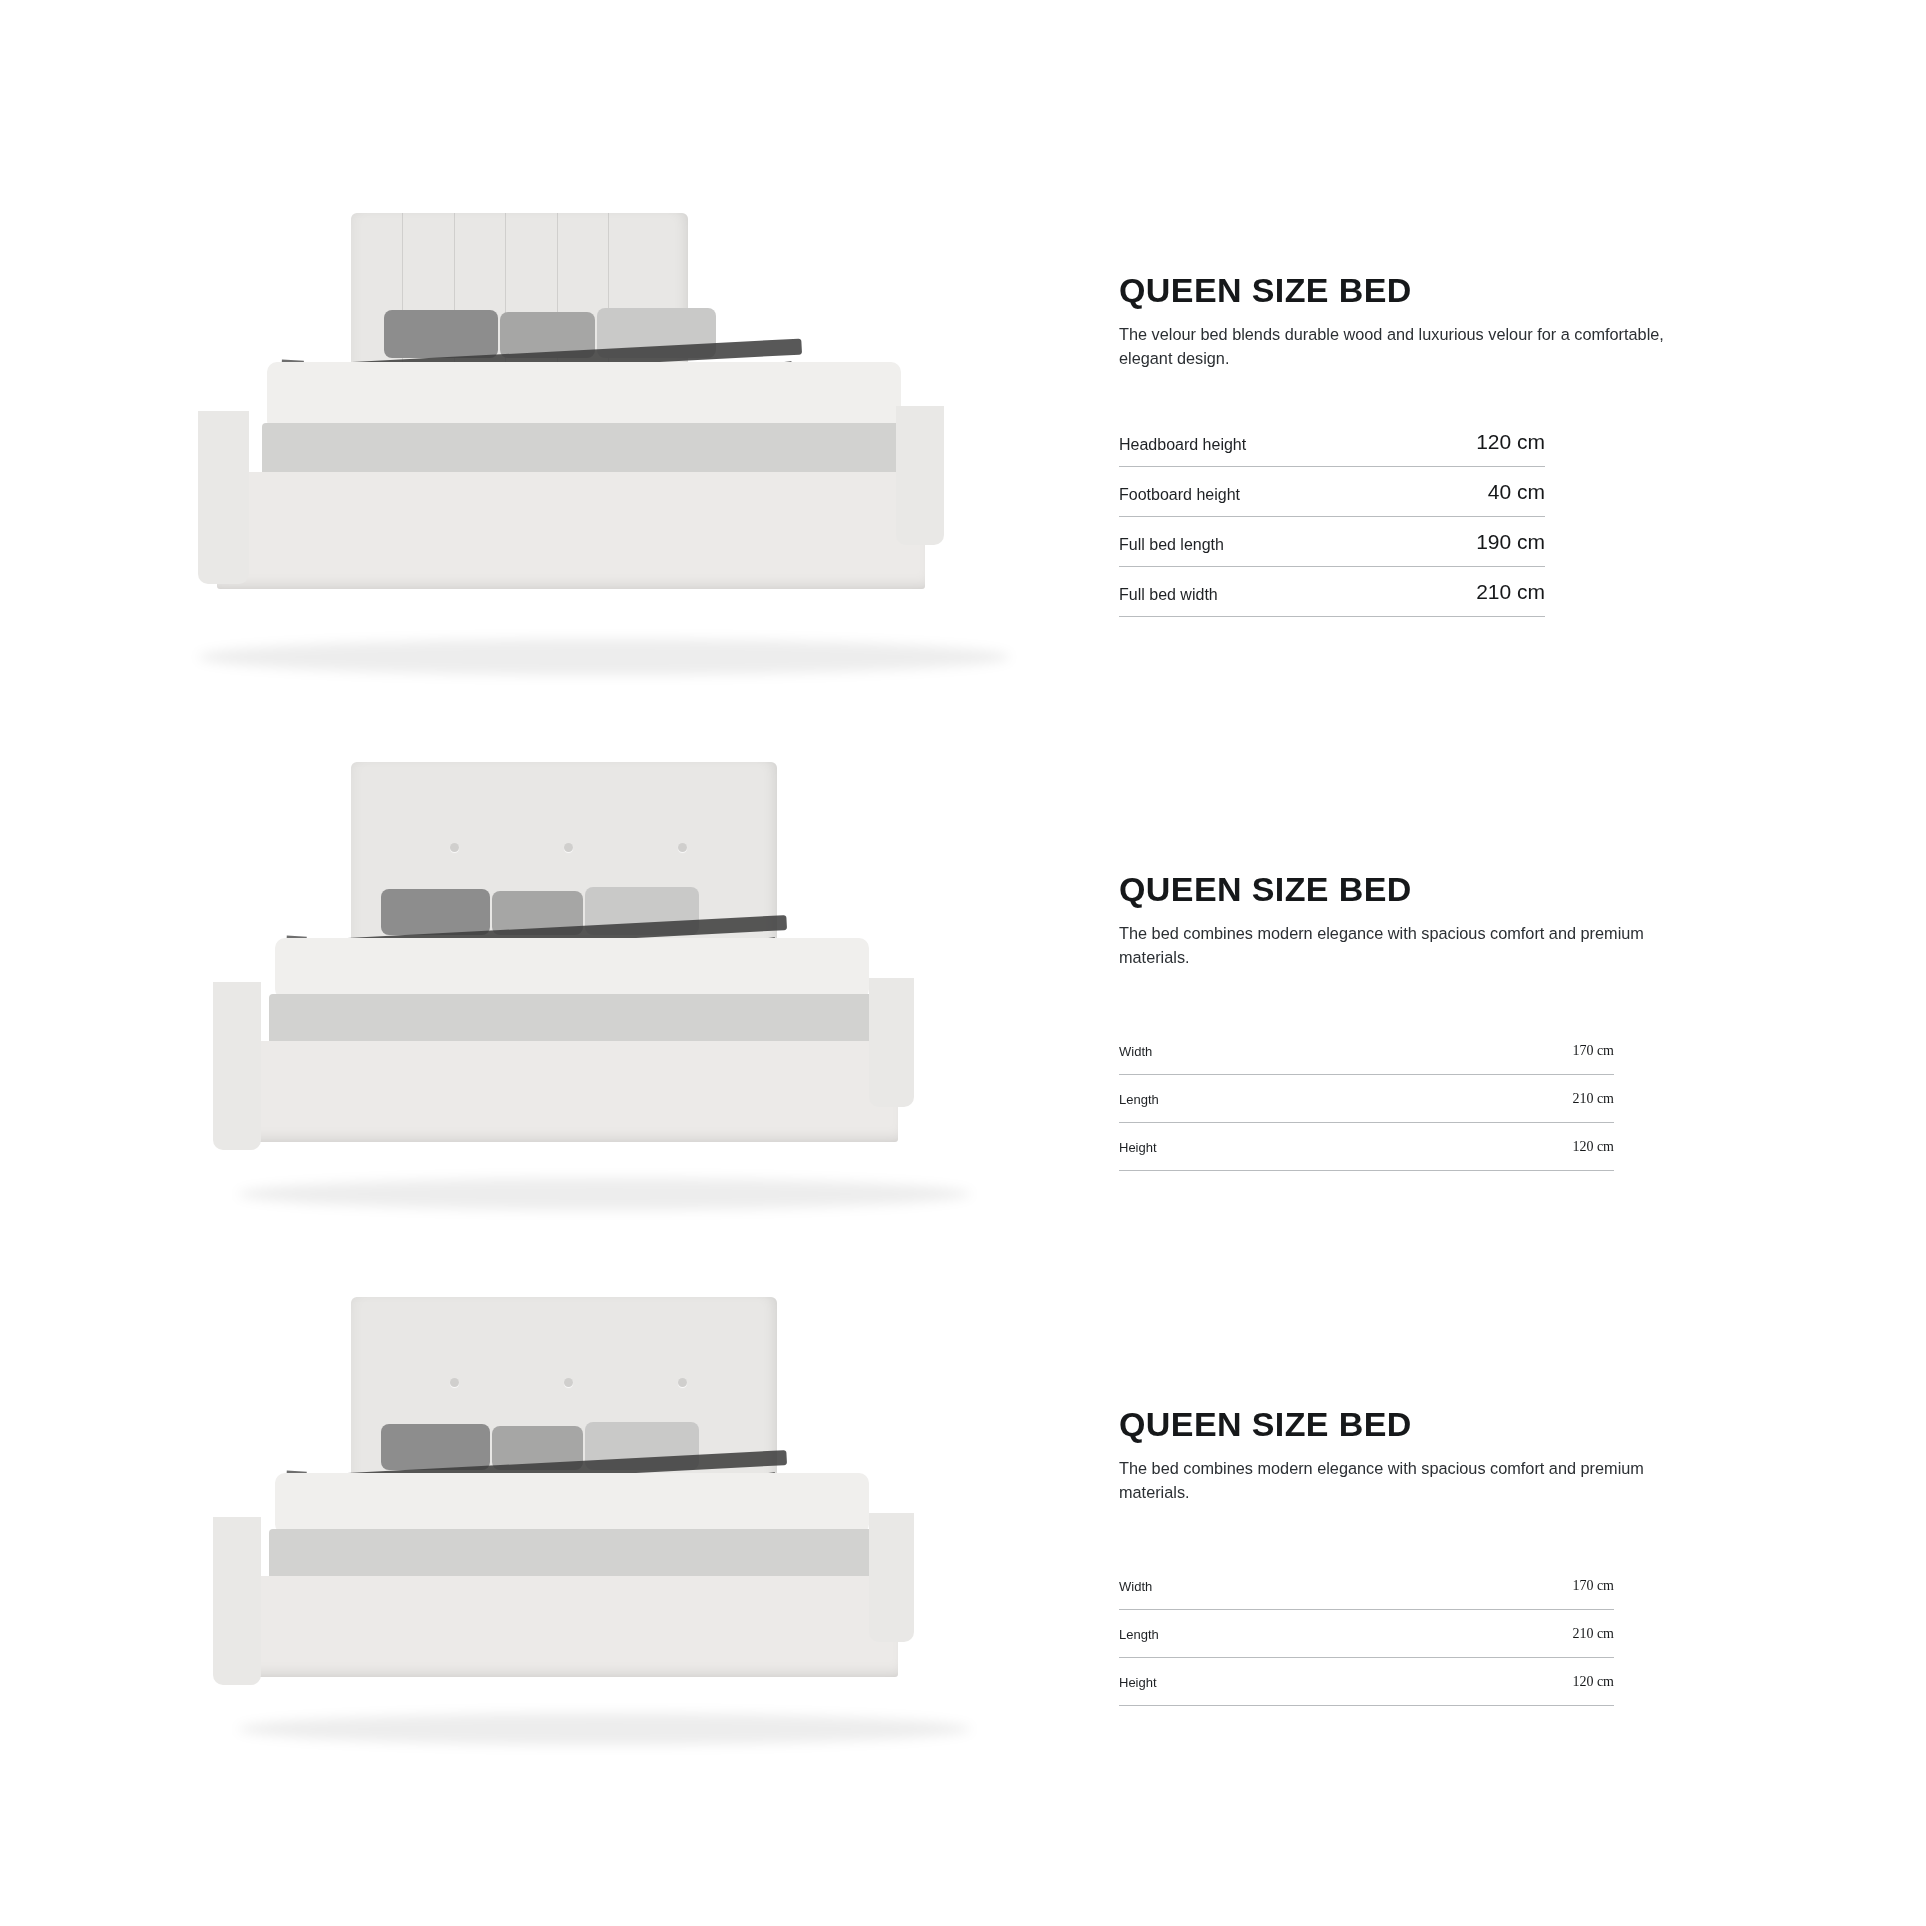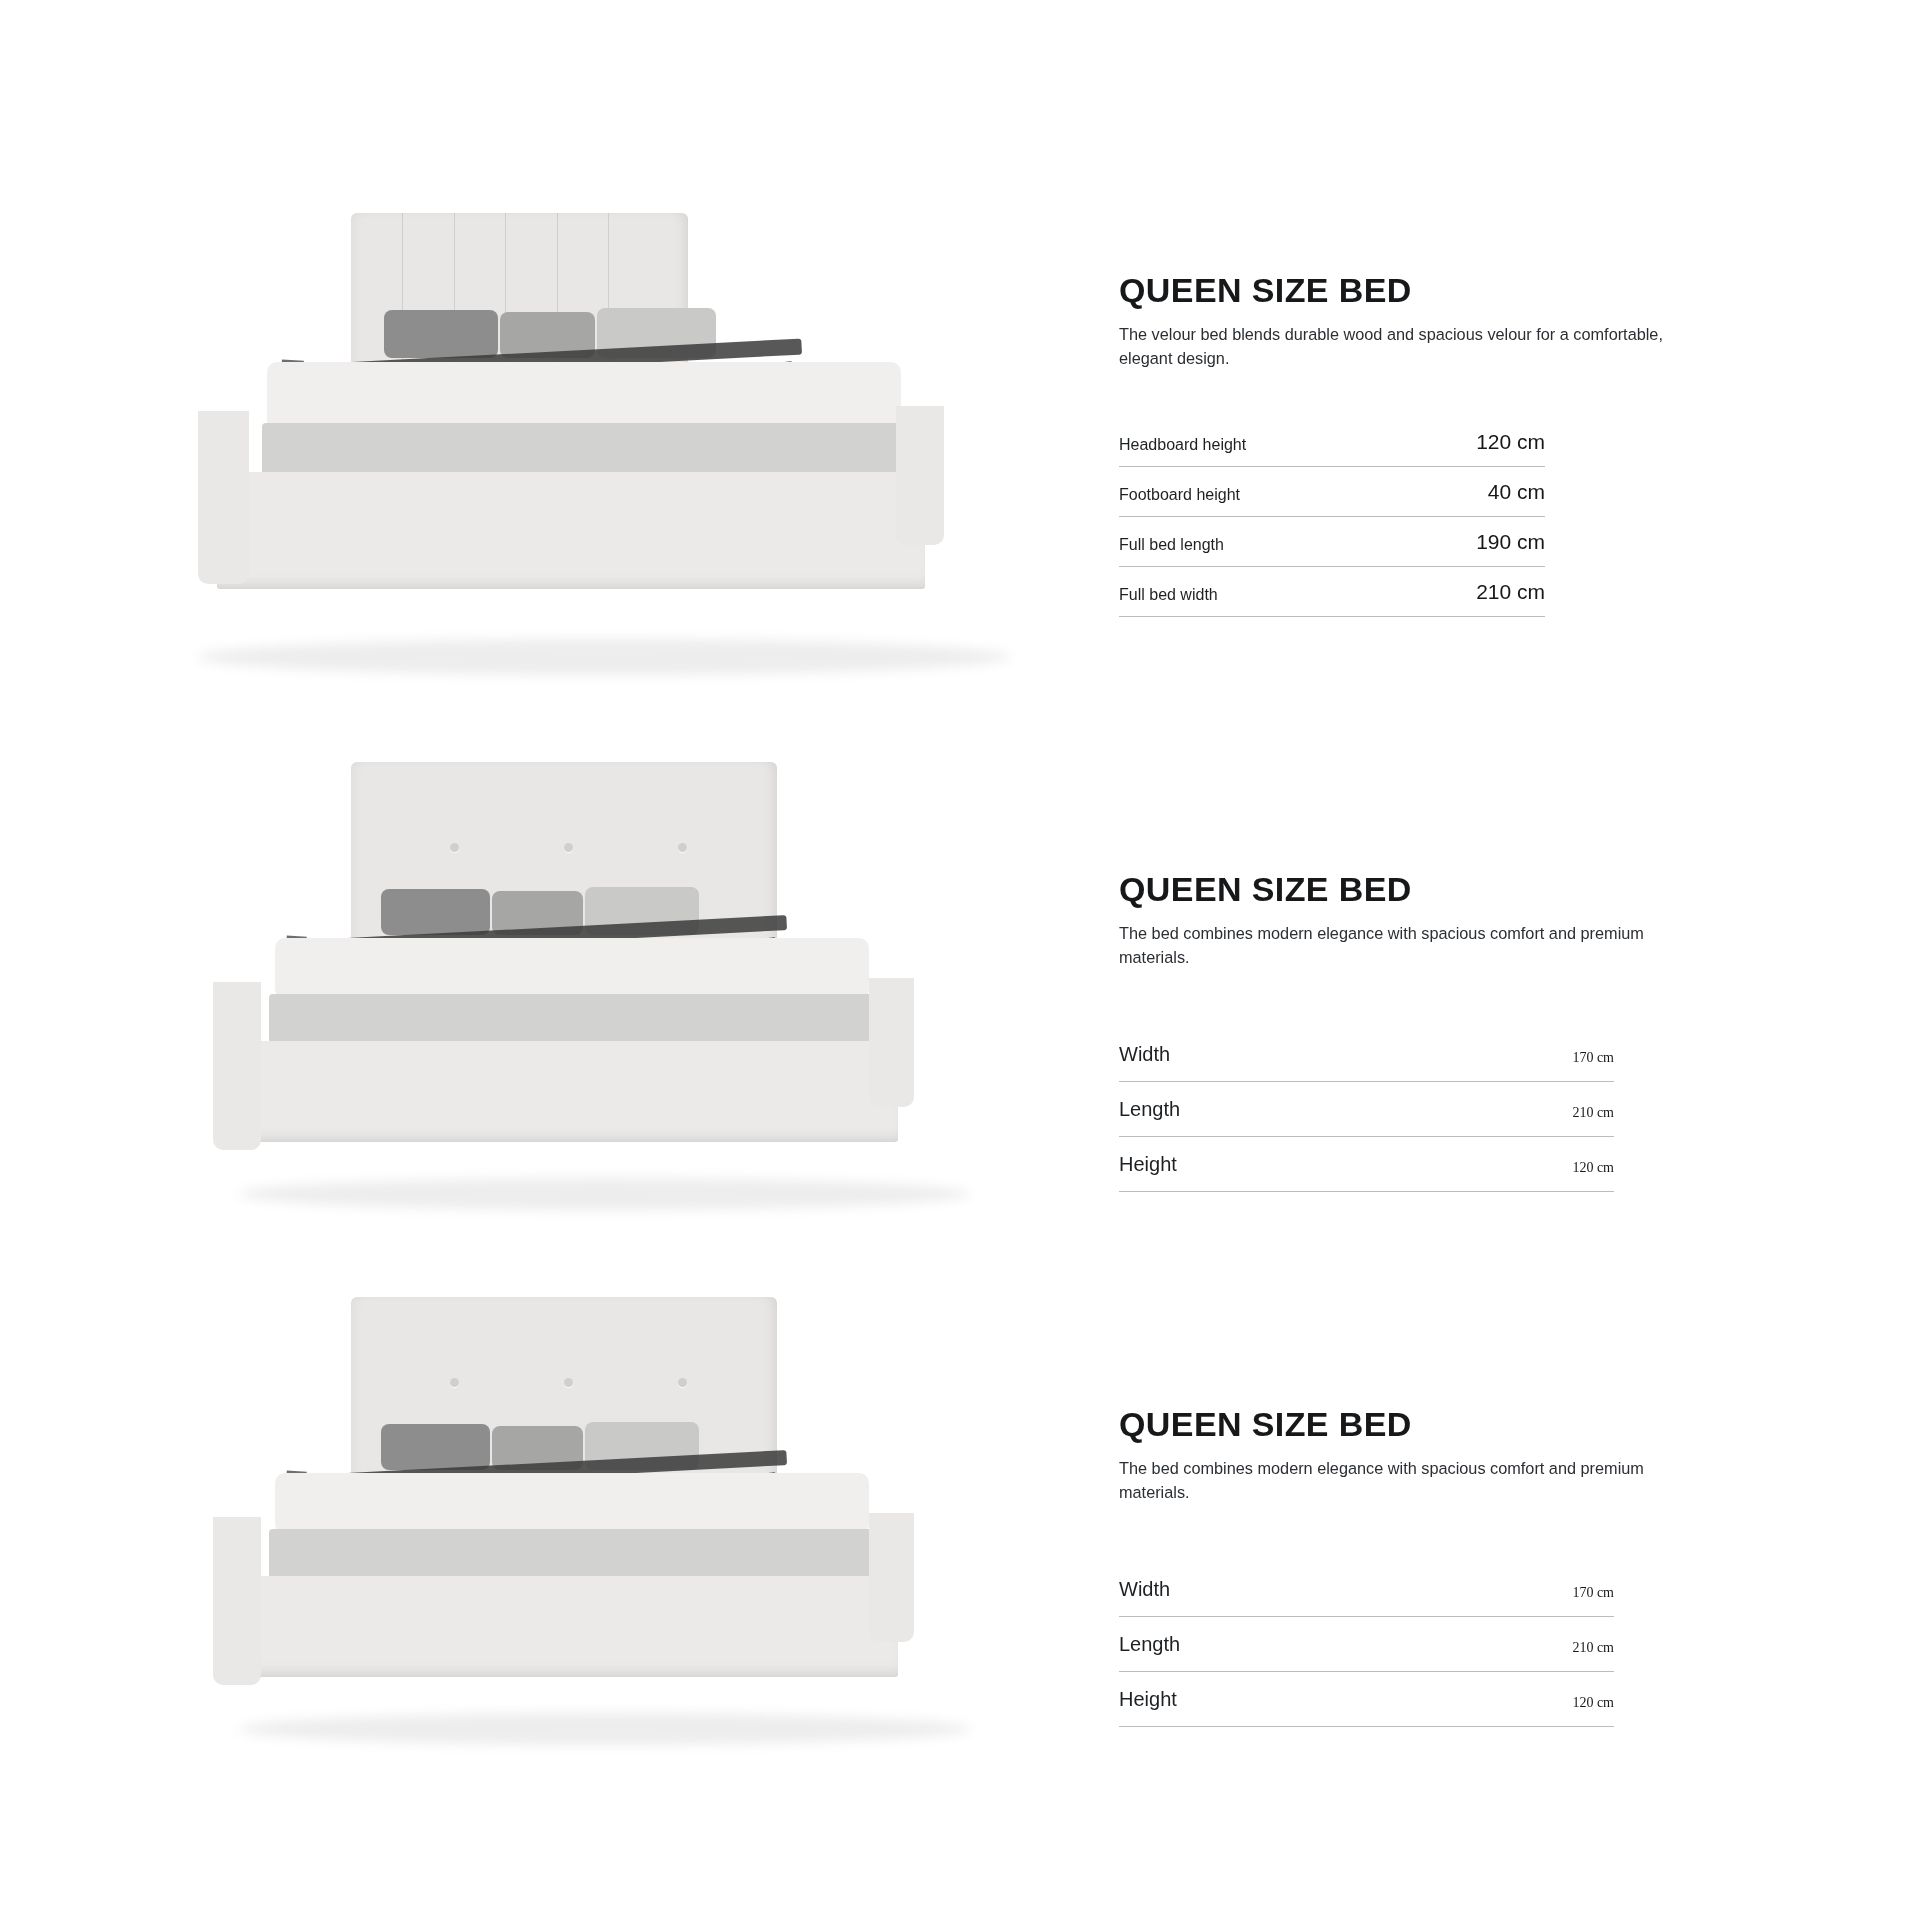--- a/index.html
+++ b/index.html
@@ -83,21 +83,21 @@
     color: #1e2124;
     text-align: left;
   }
   .spec-value {
     font-size: 21px;
     color: #16181a;
     text-align: right;
     font-weight: 400;
   }
   .row-1 .spec-table td { padding: 13px 0 12px 0; }
-  .row-2 .spec-label, .row-3 .spec-label { font-size: 20px; }
+  .row-2 .spec-label, .row-3 .spec-label { font-size: 13px; }
   .row-2 .spec-value, .row-3 .spec-value { font-size: 14px; font-family: Liberation Serif, serif; }
   .row-2 .spec-table td, .row-3 .spec-table td { padding: 16px 0 15px 0; }
 
   
   .bed {
     position: absolute;
   }
   .bed * { box-sizing: border-box; }
 
   
@@ -201,21 +201,21 @@
 
         <div class="base" style="left:59px; top:259px; width:708px; height:117px;"></div>
 
         <div class="drape" style="left:40px; top:198px; width:51px; height:173px;"></div>
         <div class="drape" style="left:738px; top:193px; width:48px; height:139px;"></div>
       </div>
     </div>
 
     <div class="info-cell">
       <h2 class="title">QUEEN SIZE BED</h2>
-      <p class="desc">The velour bed blends durable wood and spacious velour for a comfortable, elegant design.</p>
+      <p class="desc">The velour bed blends durable wood and luxurious velour for a comfortable, elegant design.</p>
       <table class="spec-table">
         <tbody>
           <tr>
             <td class="spec-label">Headboard height</td>
             <td class="spec-value">120 cm</td>
           </tr>
           <tr>
             <td class="spec-label">Footboard height</td>
             <td class="spec-value">40 cm</td>
           </tr>

